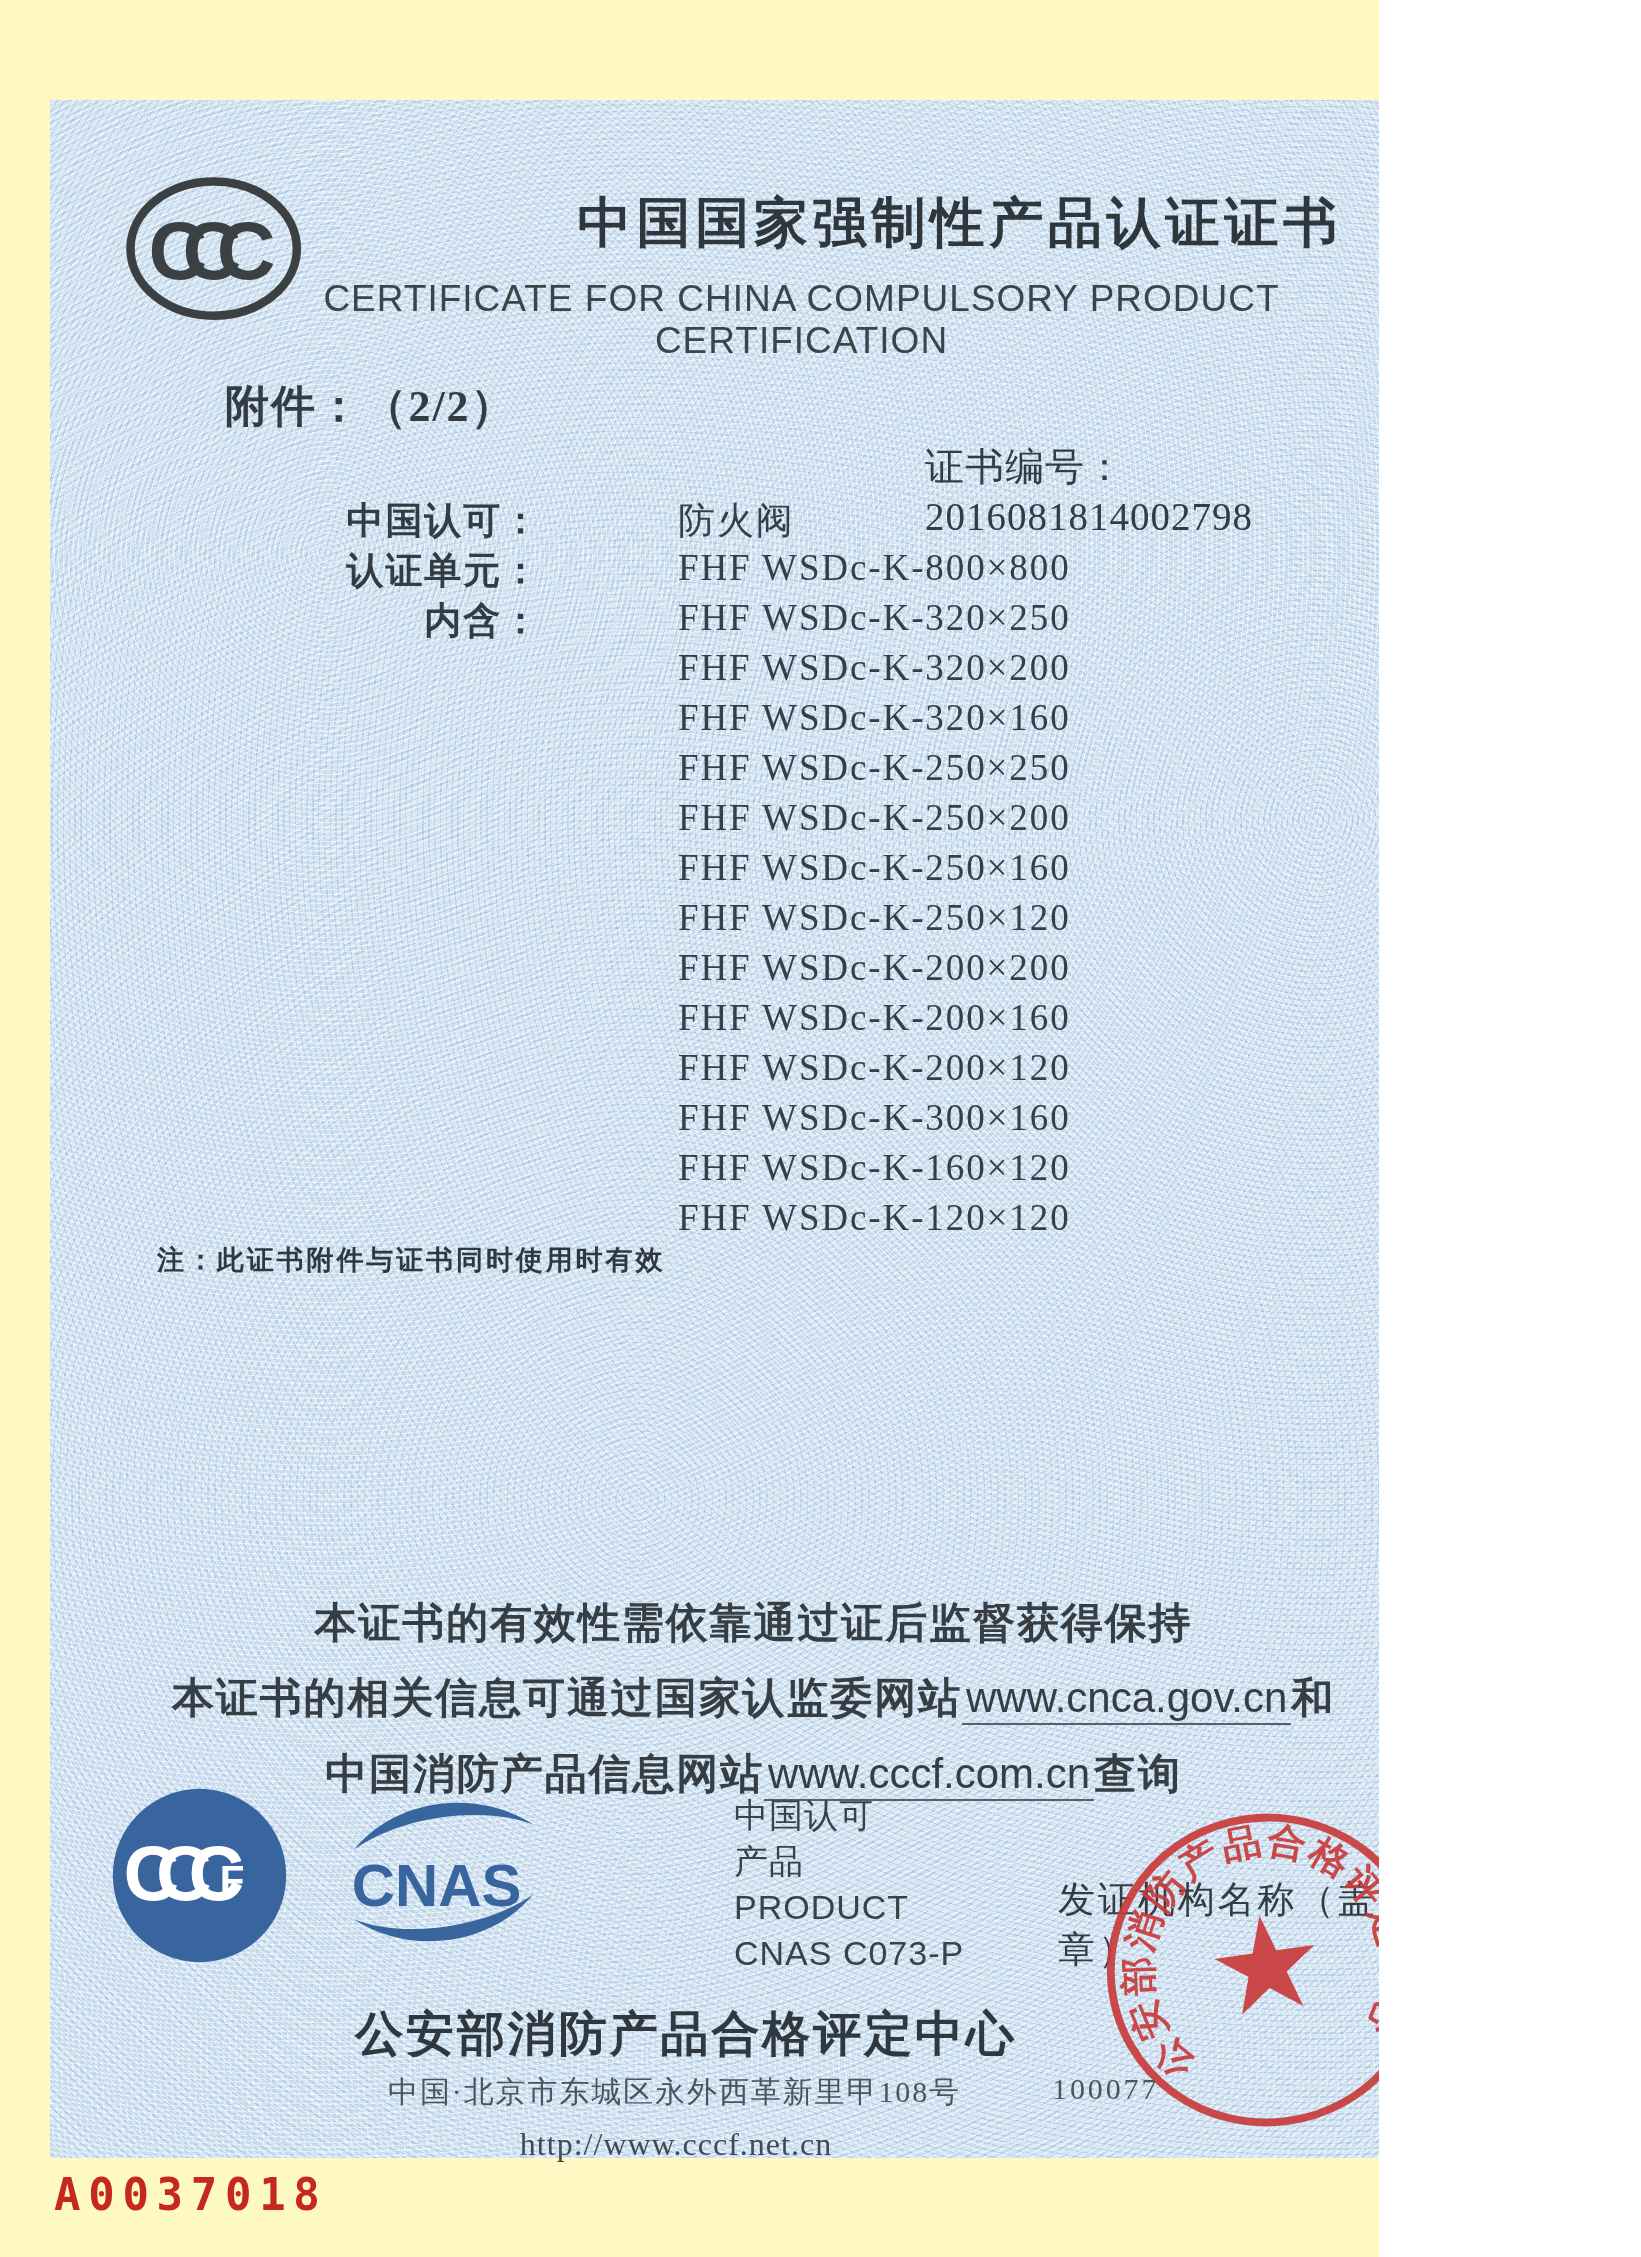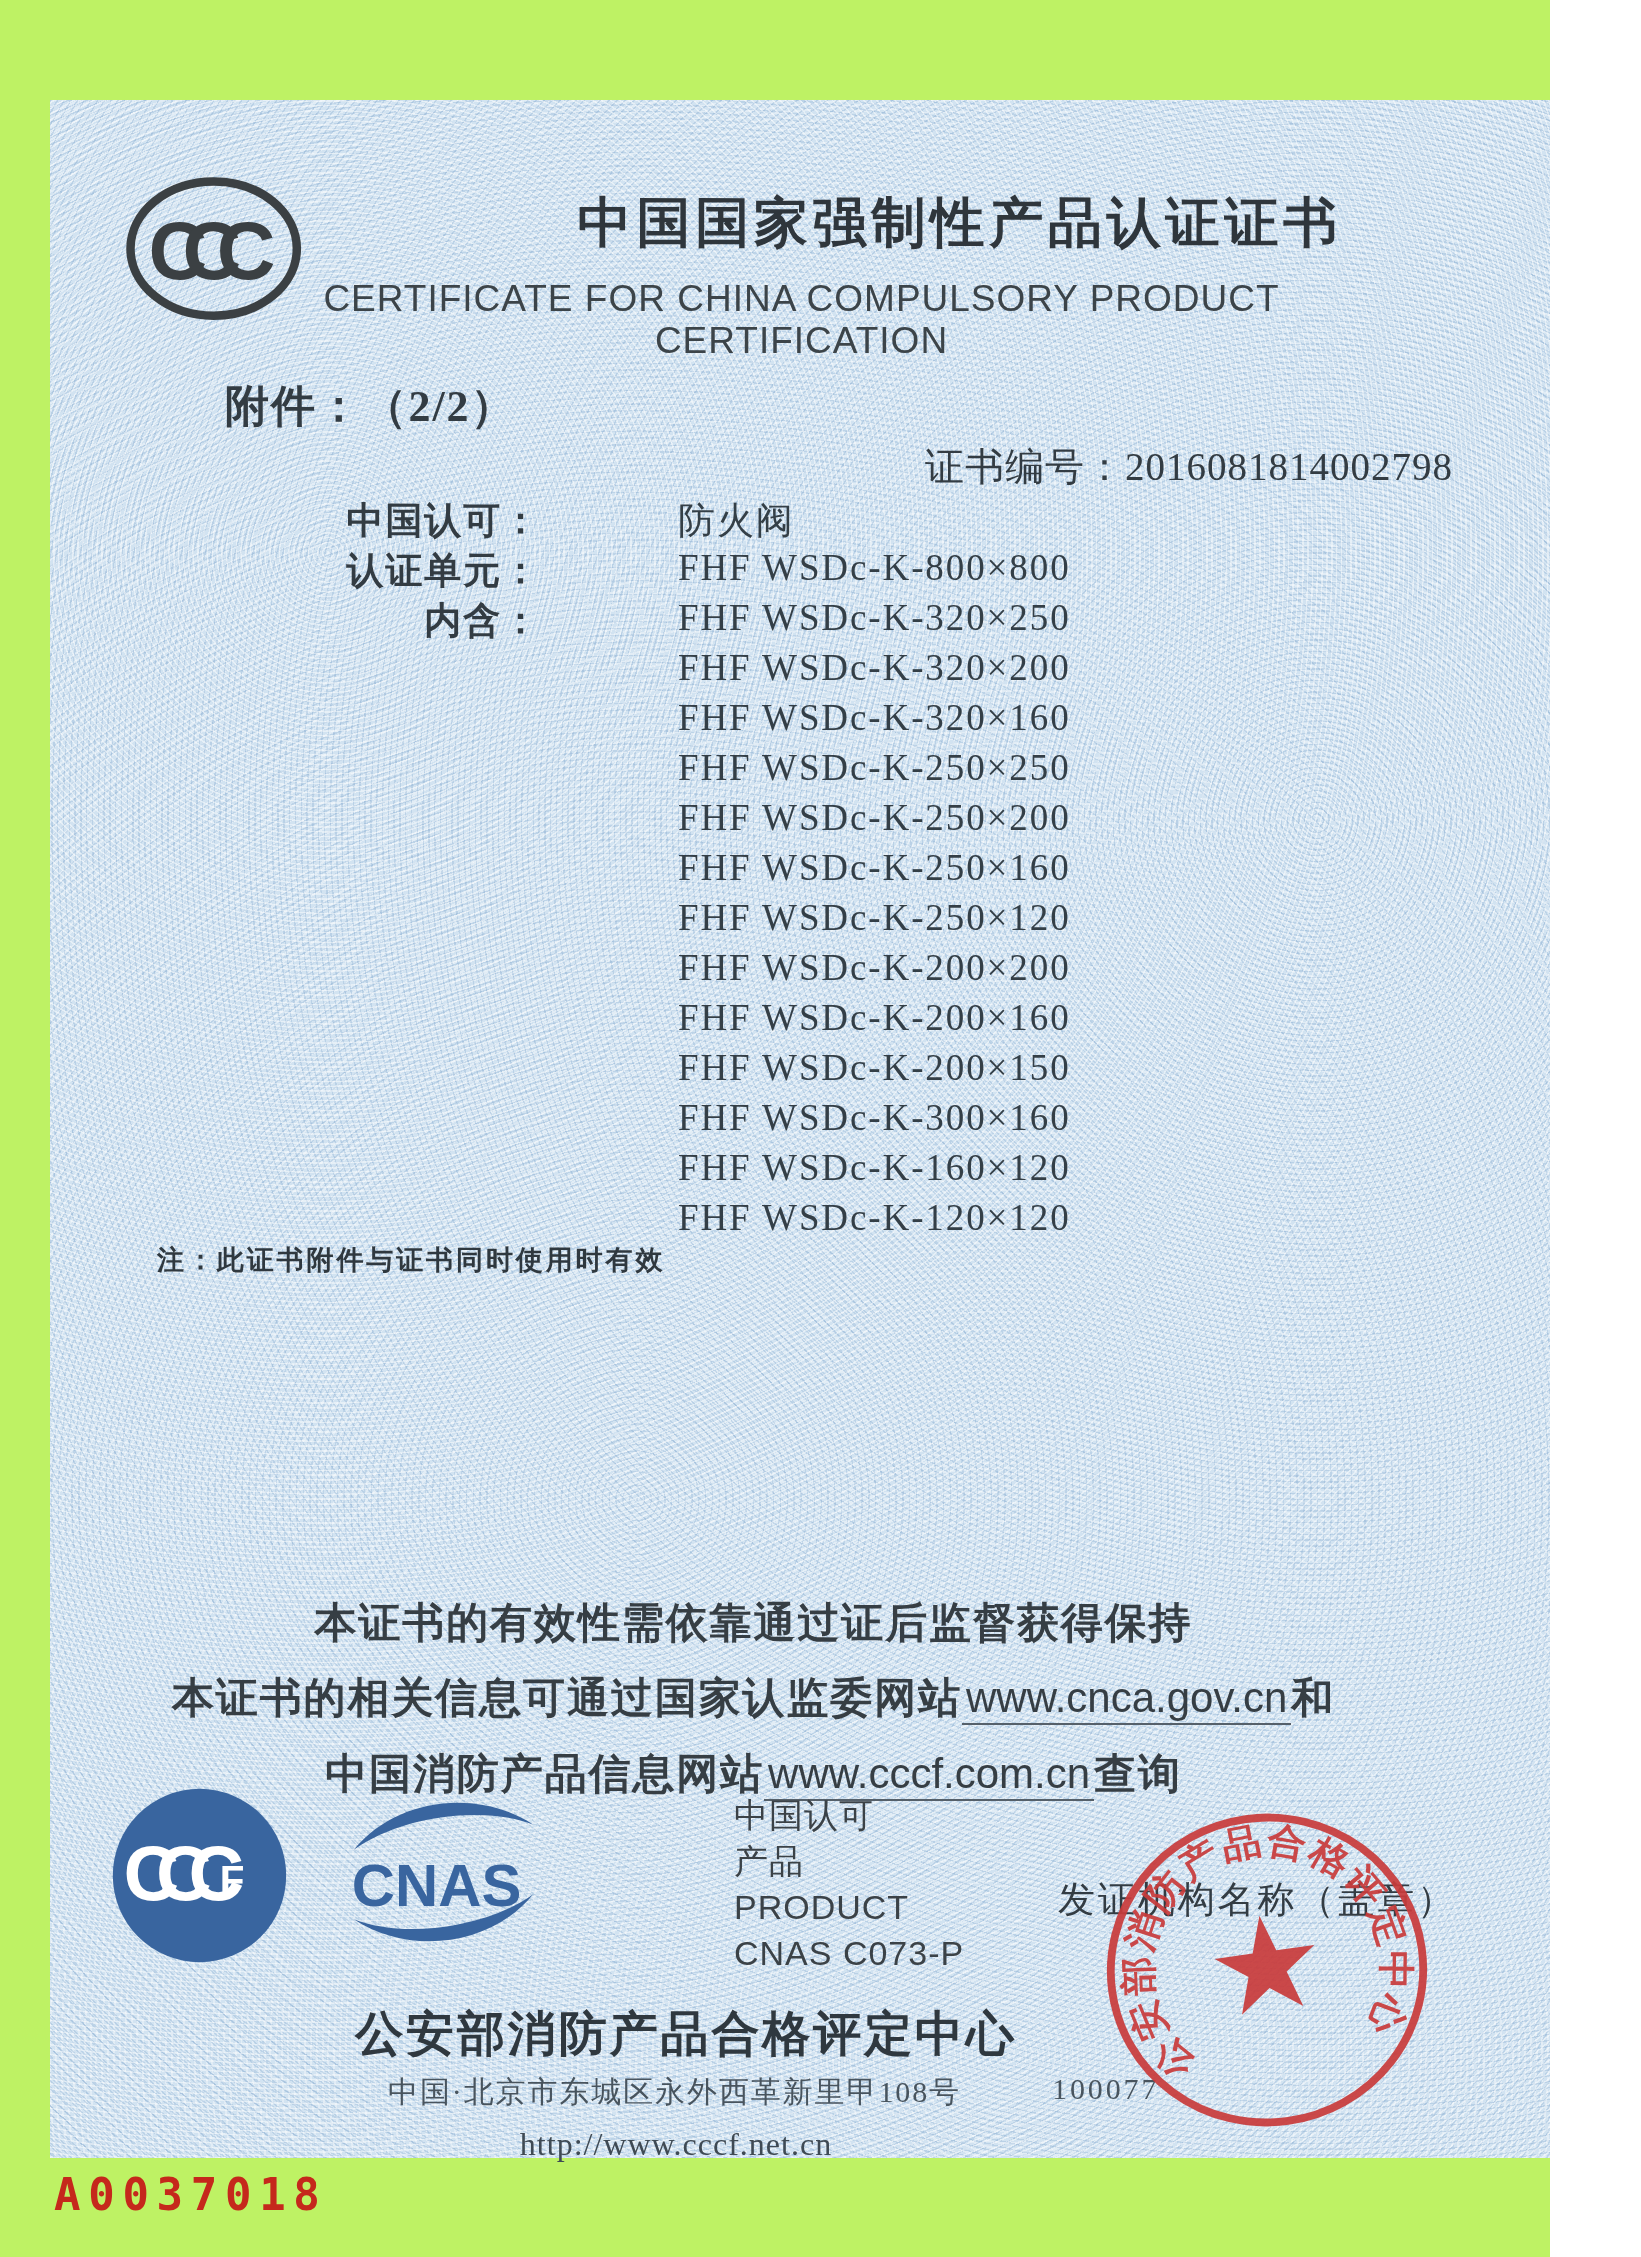--- a/index.html
+++ b/index.html
@@ -1,18 +1,18 @@
 <!DOCTYPE html>
 <html><head>
 <meta charset="utf-8">
 <style>
   html,body{margin:0;padding:0;}
   .page{
-    position:relative; width:1550px; height:2257px;
-    background:#bef264; overflow:hidden;
+    position:relative; width:1379px; height:2257px;
+    background:#fef9c3; overflow:hidden;
     font-family:"Liberation Serif", serif; color:#39434d;
   }
   .panel{
     position:absolute; left:50px; top:100px; width:1545px; height:2058px;
     background-color:#d2e3f1;
     background-image:
       repeating-radial-gradient(circle at 18% 22%, rgba(255,255,255,.45) 0 1.4px, rgba(0,0,0,0) 1.4px 4.8px),
       repeating-radial-gradient(circle at 82% 35%, rgba(122,162,202,.28) 0 1.4px, rgba(0,0,0,0) 1.4px 5.8px),
       repeating-radial-gradient(circle at 38% 68%, rgba(122,162,202,.24) 0 1.4px, rgba(0,0,0,0) 1.4px 6.8px),
       repeating-radial-gradient(circle at 62% 95%, rgba(255,255,255,.35) 0 1.9px, rgba(0,0,0,0) 1.9px 5.8px);
@@ -120,21 +120,21 @@
     <div class="row">
         <div class="lbl"></div>
         <div class="val">FHF WSDc-K-200×200</div>
       </div>
     <div class="row">
         <div class="lbl"></div>
         <div class="val">FHF WSDc-K-200×160</div>
       </div>
     <div class="row">
         <div class="lbl"></div>
-        <div class="val">FHF WSDc-K-200×150</div>
+        <div class="val">FHF WSDc-K-200×120</div>
       </div>
     <div class="row">
         <div class="lbl"></div>
         <div class="val">FHF WSDc-K-300×160</div>
       </div>
     <div class="row">
         <div class="lbl"></div>
         <div class="val">FHF WSDc-K-160×120</div>
       </div>
     <div class="row">

